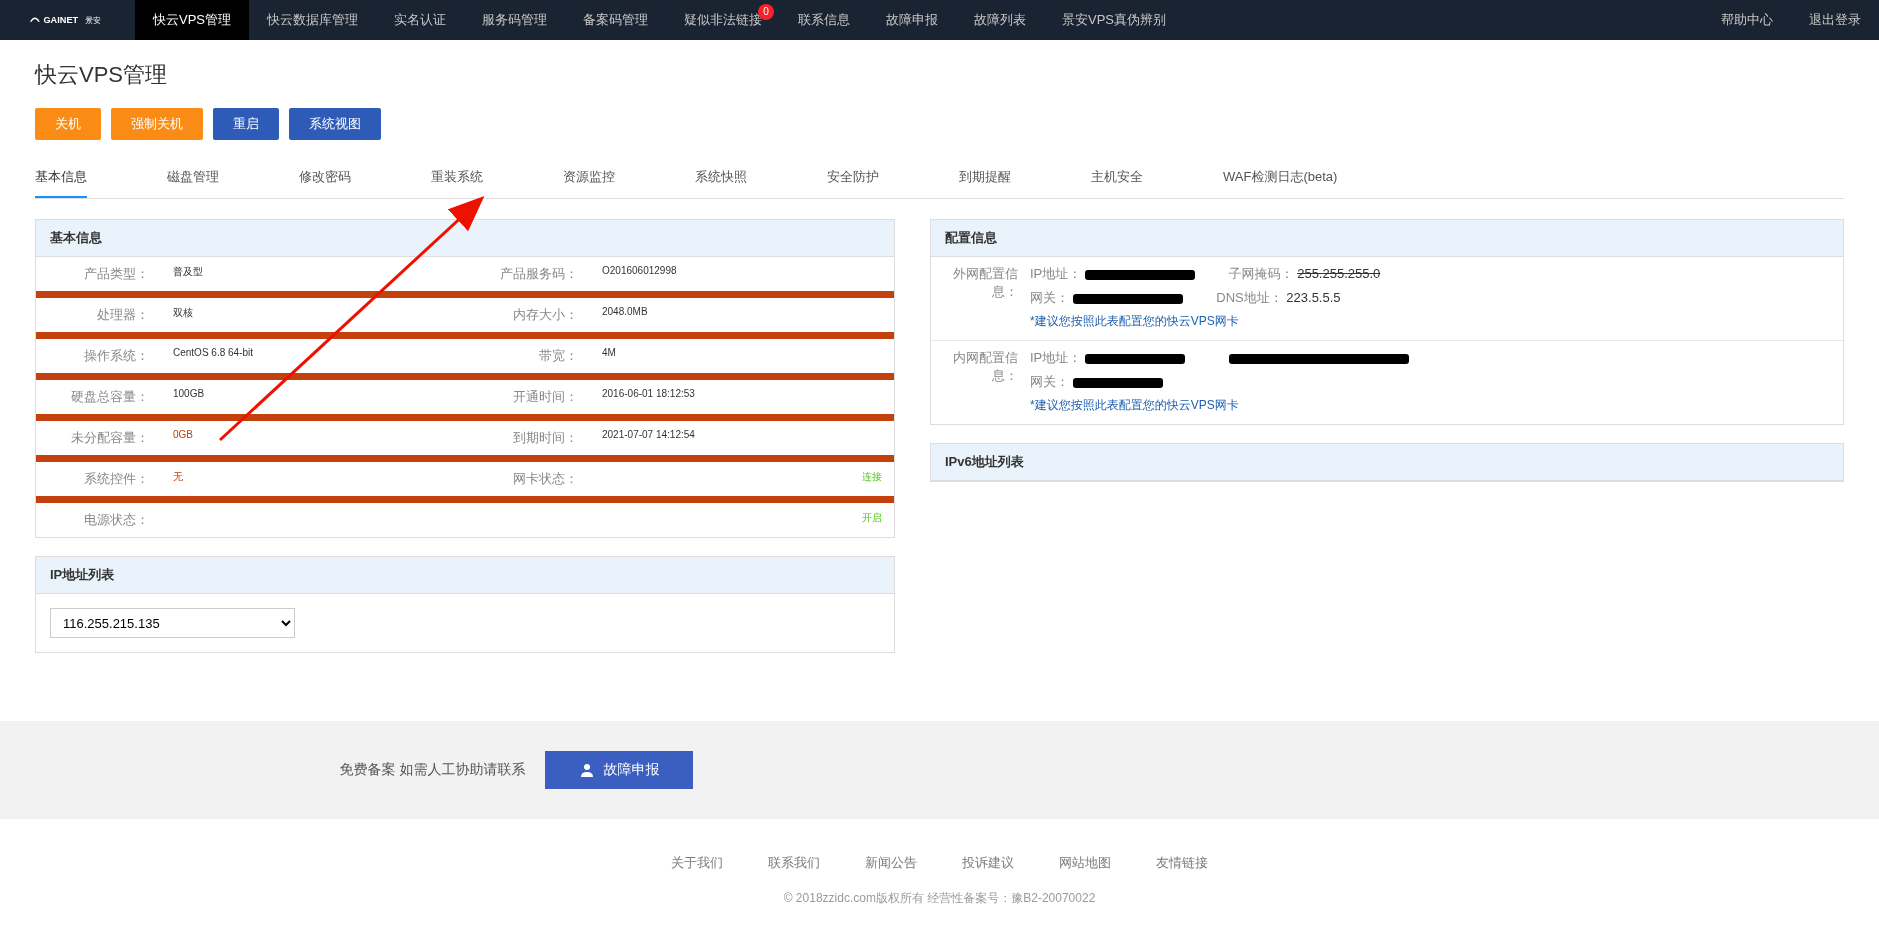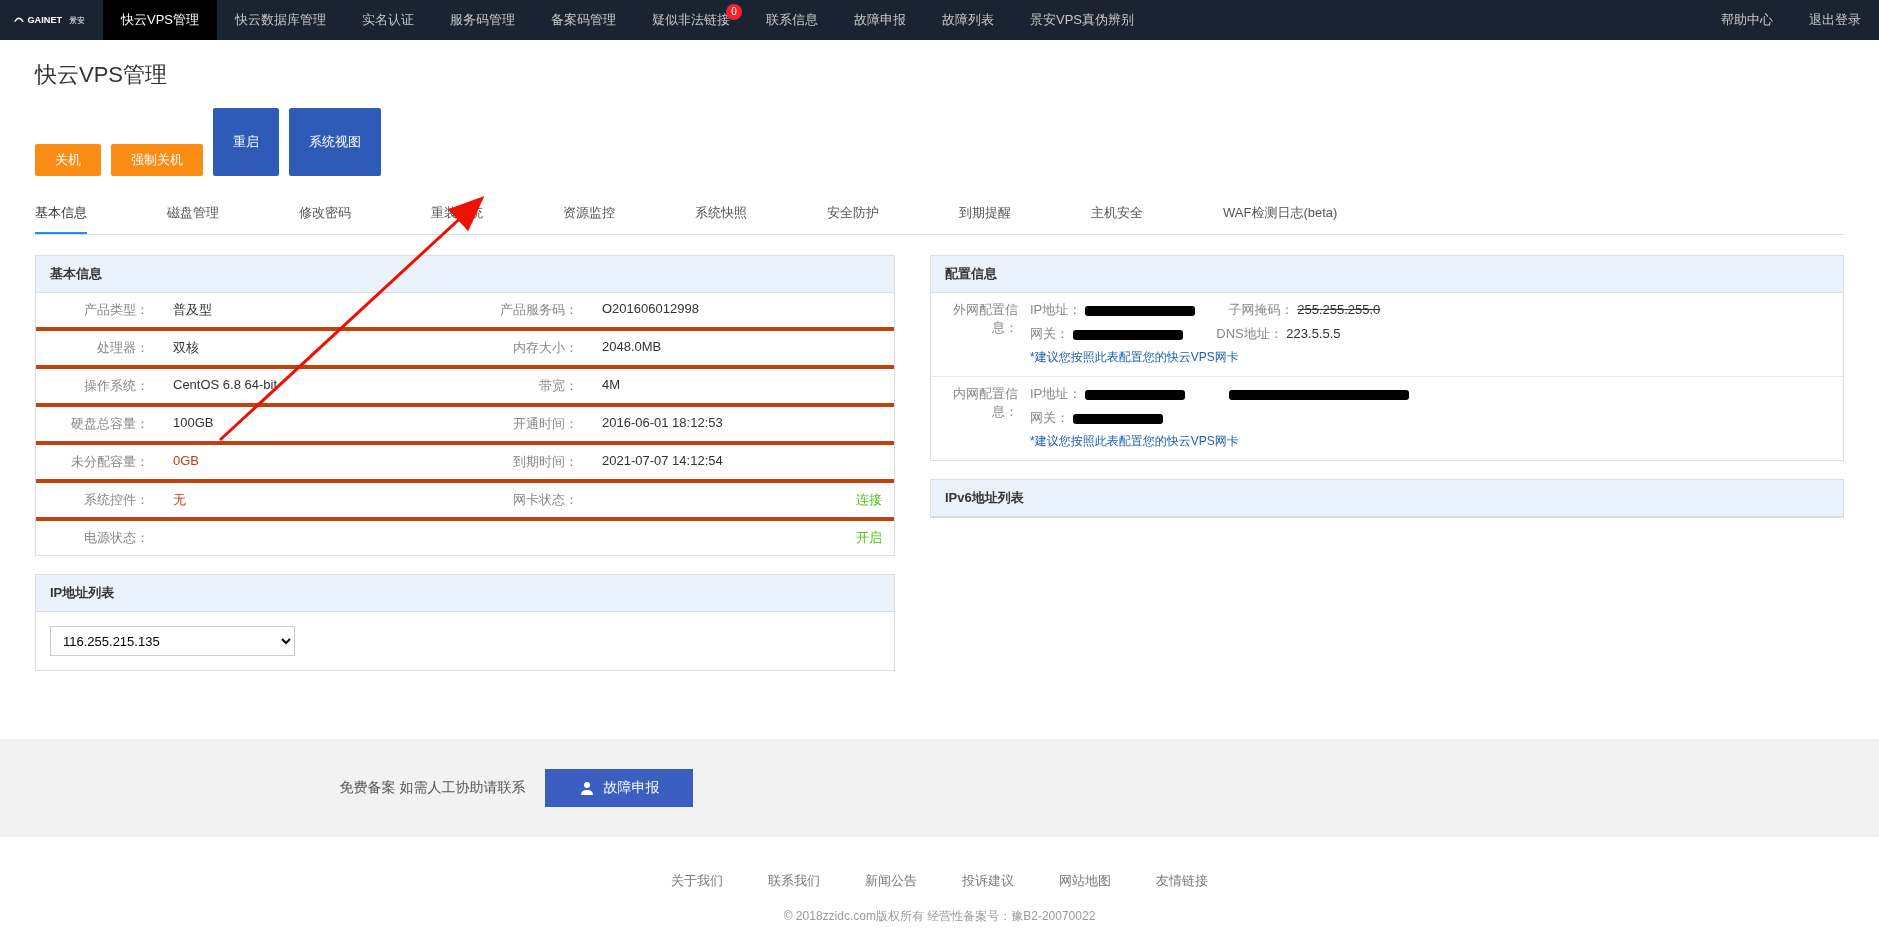--- a/index.html
+++ b/index.html
@@ -1,53 +1,53 @@
 <!DOCTYPE html>
 <html><head>
   <meta charset="utf-8">
   <style>
     * { margin: 0; padding: 0; box-sizing: border-box; }
     body { font-family: "Microsoft YaHei", Arial, sans-serif; font-size: 13px; background: #fff; color: #333; }
     
     
     .topnav { background: #1a2332; height: 40px; display: flex; align-items: center; }
-    .logo { padding: 0 9px; display: flex; align-items: center; height: 100%; border-radius: 18px; }
+    .logo { padding: 0 25px; display: flex; align-items: center; height: 100%; border-radius: 18px; }
     .logo svg { width: 85px; }
     .nav-items { display: flex; height: 100%; }
     .nav-item { color: #c8c8c8; padding: 0 18px; line-height: 40px; cursor: pointer; position: relative; font-size: 13px; }
     .nav-item.active { background: #000; color: #fff; }
     .badge { position: absolute; top: 4px; right: 6px; background: #f5222d; color: #fff; border-radius: 8px; min-width: 16px; height: 16px; font-size: 10px; line-height: 16px; text-align: center; padding: 0 4px; }
     .nav-right { margin-left: auto; display: flex; height: 100%; }
     
     
     .content { padding: 20px 35px; }
     .page-title { font-size: 22px; font-weight: normal; color: #333; margin-bottom: 18px; }
     .action-btns { display: flex; gap: 10px; margin-bottom: 18px; }
     .btn { padding: 7px 20px; border: none; border-radius: 2px; cursor: pointer; font-size: 13px; color: #fff; }
-    .btn-orange { background: #fa8c16; margin-top: 36px; }
+    .btn-orange { background: #fa8c16; }
     .btn-blue { background: #2e5bb8; }
     
     
     .tabs { display: flex; border-bottom: 1px solid #ddd; }
     .tab { padding: 10px 0; margin-right: 80px; cursor: pointer; color: #555; font-size: 13px; border-bottom: 2px solid transparent; }
     .tab.active { border-bottom-color: #1890ff; color: #333; }
     
     
     .panels { display: flex; gap: 35px; margin-top: 20px; }
     .panel-left { width: 860px; }
     .panel-right { flex: 1; }
     .panel { border: 1px solid #ddd; margin-bottom: 18px; }
     .panel-header { background: #eaf3fb; padding: 9px 14px; font-weight: bold; font-size: 13px; border-bottom: 1px solid #ddd; }
     .info-row { display: flex; }
-    .info-cell { display: flex; border-bottom: 4px solid #c2410c; }
+    .info-cell { display: flex; border-bottom: 7px solid #c2410c; }
     .info-row:last-child .info-cell { border-bottom: none; }
     .info-cell.half { width: 50%; }
     .info-cell.full { width: 100%; }
     .info-label { width: 125px; padding: 8px 12px; text-align: right; color: #888; background: #fff; font-size: 13px; }
-    .info-value { padding: 8px 12px; flex: 1; font-size: 13px; }
+    .info-value { padding: 8px 12px; flex: 1; font-size: 10px; }
     .green { color: #52c41a; text-align: right; }
     .red { color: #c2410c; }
     .link { color: #1d5fb0; cursor: pointer; }
     .link u { text-decoration: underline; }
     
     
     .config-row { display: flex; padding: 8px 14px; border-bottom: 1px solid #e9e9e9; font-size: 13px; align-items: baseline; }
     .config-row:last-child { border-bottom: none; }
     .config-label { width: 85px; color: #888; text-align: right; padding-right: 12px; }
     .config-body { flex: 1; }

